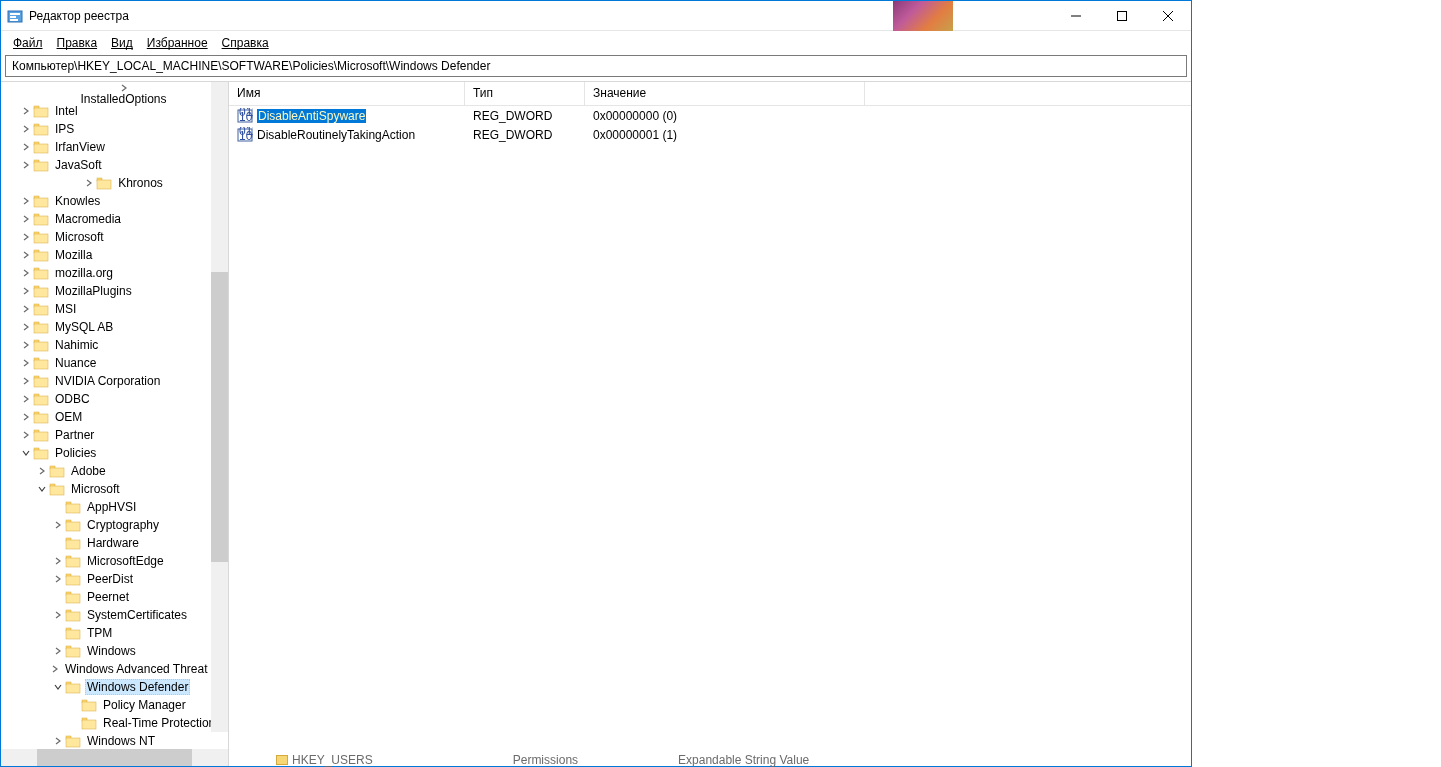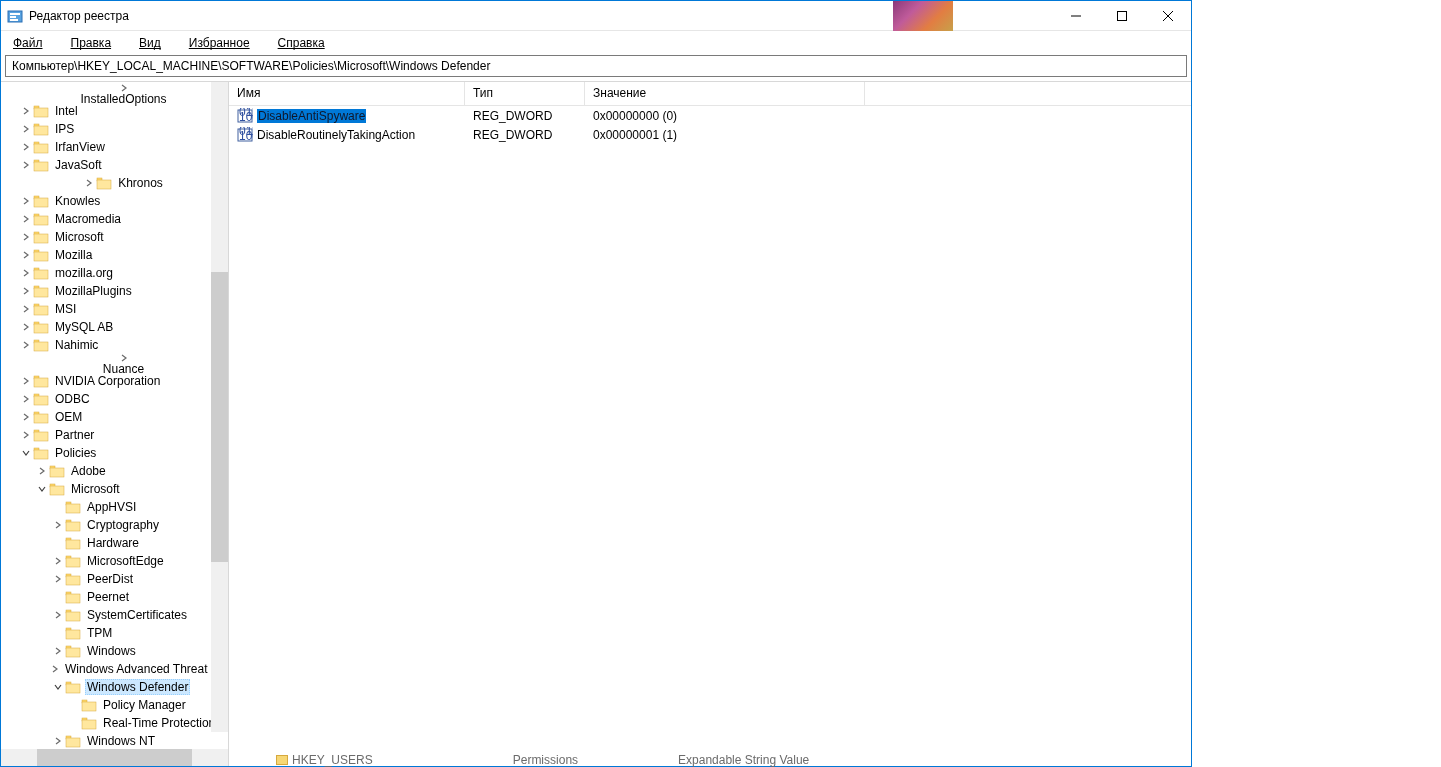--- a/index.html
+++ b/index.html
@@ -8,21 +8,21 @@
 
 .window { display: flex; flex-direction: column; height: 767px; width: 1192px; border: 1px solid #0078d7; background: #fff; }
 
 .titlebar { display: flex; align-items: center; height: 30px; background: #fff; border-bottom: 1px solid #e6e6e6; }
 .titlebar .app-icon { width: 16px; height: 16px; margin: 0 6px; }
 .titlebar .title { flex: 0 0 auto; font-size: 12px; color: #000; }
 .titlebar .spacer { flex: 1; }
 .titlebar .winbtn { width: 46px; height: 30px; display: flex; align-items: center; justify-content: center; }
 .taskbar-thumb { width: 60px; height: 30px; background: linear-gradient(135deg, #8b3a7a, #c05b9a, #e27d42, #c7a14a); margin-right: 100px; }
 
-.menubar { display: flex; align-items: center; gap: 16px; padding: 2px 6px; height: 24px; }
+.menubar { display: flex; align-items: center; gap: 2px; padding: 2px 6px; height: 24px; }
 .menubar .menuitem { padding: 2px 6px; }
 .menubar .menuitem span { text-decoration: underline; text-decoration-skip-ink: none; }
 
 .addrbar { display: flex; align-items: center; padding: 2px 6px; height: 22px; border: 1px solid #7a7a7a; margin: 0 4px 4px 4px; }
 .addrbar .path { font-size: 12px; }
 
 .body { display: flex; flex: 1; overflow: hidden; border-top: 1px solid #d8d8d8; }
 
 .tree-pane { width: 228px; overflow: hidden; position: relative; display: flex; flex-direction: column; border-right: 1px solid #d8d8d8; }
 .tree-scroll { flex: 1; overflow-x: hidden; overflow-y: hidden; position: relative; }
@@ -45,21 +45,21 @@
 .col-type { width: 120px; }
 .col-value { flex: 1; max-width: 280px; }
 
 .list-body { flex: 1; overflow: auto; }
 .row { display: flex; align-items: center; height: 19px; }
 .row .cell { padding: 1px 8px; font-size: 12px; white-space: nowrap; display: flex; align-items: center; }
 .row .cell.name { width: 236px; }
 .row .cell.type { width: 120px; }
 .row .cell.value { flex: 1; max-width: 280px; }
 .row .reg-icon { width: 16px; height: 16px; margin-right: 4px; flex-shrink: 0; }
-.row.selected .name-text { background: #0078d7; color: #0f172a; padding: 0 1px; }
+.row.selected .name-text { background: #0078d7; color: #fef9c3; padding: 0 1px; }
 
 .taskbar-bottom { position: absolute; bottom: 0; left: 256px; width: 640px; height: 14px; display: flex; align-items: center; font-size: 10px; color: #6b6b6b; pointer-events: none; }
 .taskbar-bottom .tb-item { margin-right: 60px; display: flex; align-items: center; gap: 4px; }
 .tb-folder { width: 12px; height: 10px; background: #f7d774; border: 1px solid #d6a93e; }
 
 svg.folder-svg rect { fill: #ffe79e; stroke: #d6a93e; stroke-width: 0.5; }
 svg.folder-svg .tab { fill: #ffd96b; }
 </style>
 </head>
 <body>
@@ -284,21 +284,21 @@
                 <svg width="8" height="8" viewBox="0 0 8 8">
                   <path d="M2 1 L6 4 L2 7" fill="none" stroke="#6b6b6b" stroke-width="1.2"></path>
                 </svg>
               </span>
               <svg class="folder-icon folder-svg" viewBox="0 0 16 14">
                 <rect class="tab" x="1" y="2" width="5" height="3"></rect>
                 <rect x="1" y="4" width="14" height="9"></rect>
               </svg>
               <span class="label">Nahimic</span>
             </div>
-            <div class="node" style="padding-left: 18px; flex-direction: column;">
+            <div class="node" style="padding-left: 18px;">
               <span class="chevron">
                 <svg width="8" height="8" viewBox="0 0 8 8">
                   <path d="M2 1 L6 4 L2 7" fill="none" stroke="#6b6b6b" stroke-width="1.2"></path>
                 </svg>
               </span>
               <svg class="folder-icon folder-svg" viewBox="0 0 16 14">
                 <rect class="tab" x="1" y="2" width="5" height="3"></rect>
                 <rect x="1" y="4" width="14" height="9"></rect>
               </svg>
               <span class="label">Nuance</span>

